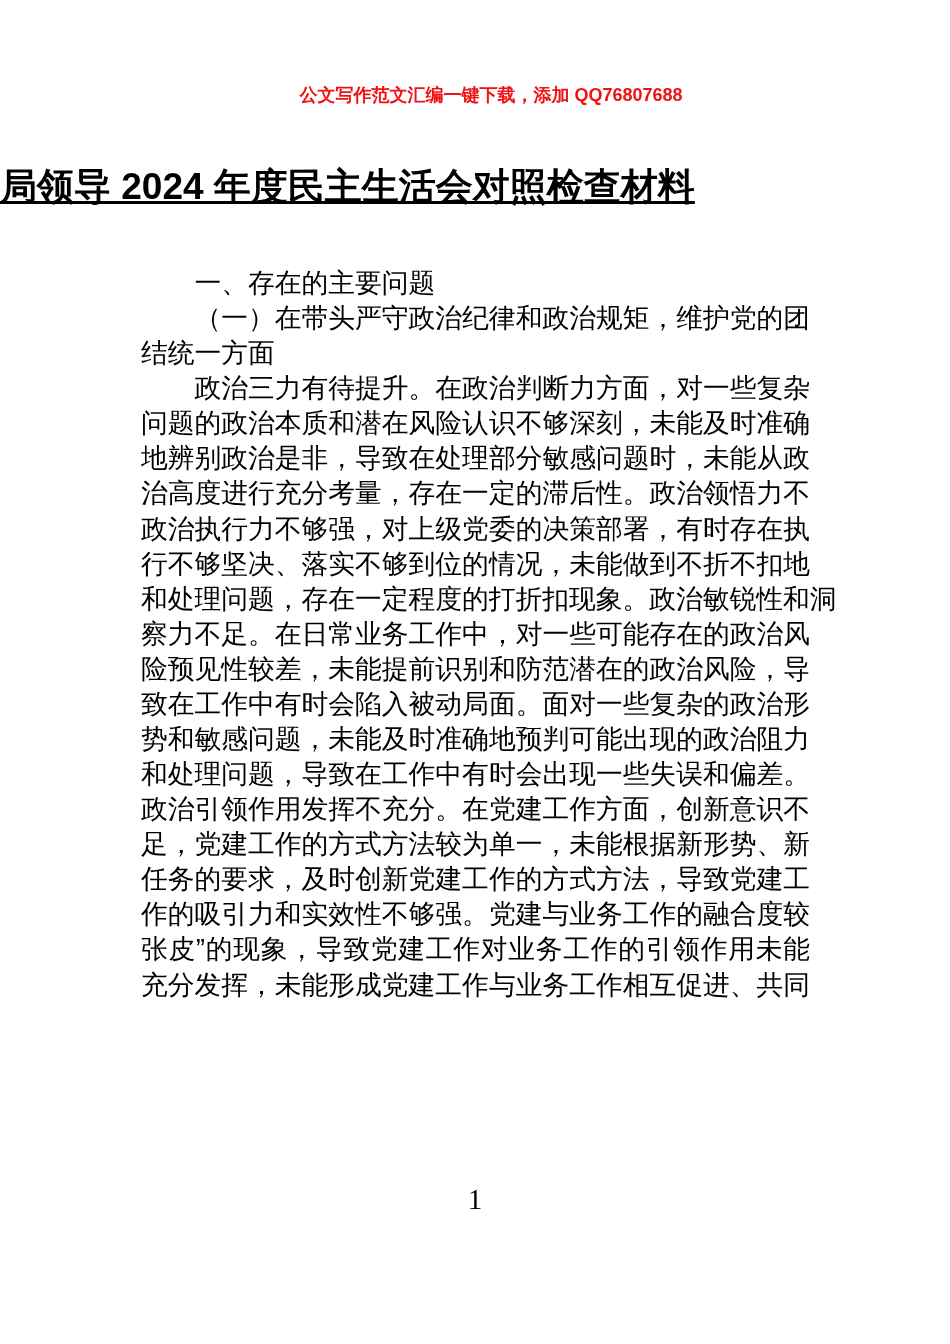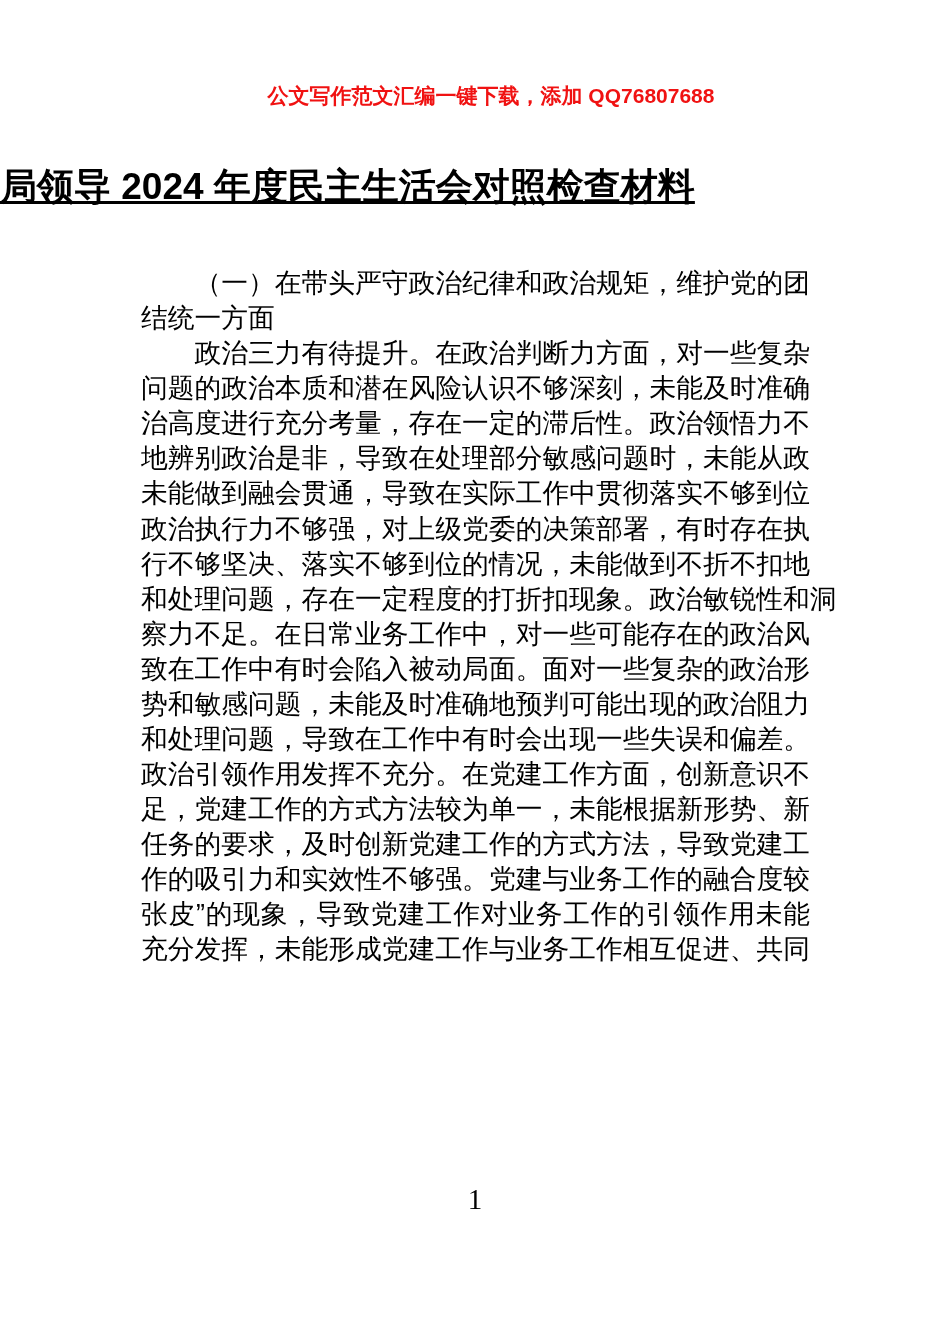--- a/index.html
+++ b/index.html
@@ -17,21 +17,21 @@
     overflow: hidden;
   }
   .note {
     position: absolute;
     top: 82px;
     left: 0;
     width: 100%;
     box-sizing: border-box;
     padding-left: 32px;
     text-align: center;
-    font-size: 21px;
+    font-size: 18px;
     line-height: 27px;
     font-weight: bold;
   }
   .title {
     position: absolute;
     top: 163px;
     left: 0;
     width: 100%;
     margin: 0;
     text-align: left;
@@ -72,31 +72,32 @@
 </style>
 </head>
 <body>
 
 <div class="page" style="background: rgb(255, 255, 255);">
   <div class="note" style="color: rgb(240, 18, 18);">公文写作范文汇编一键下载，添加 QQ76807688</div>
 
   <h1 class="title">局领导 2024 年度民主生活会对照检查材料</h1>
 
   <div class="body">
+      <div class="line indent">一、存在的主要问题</div>
       <div class="line indent just">（一）在带头严守政治纪律和政治规矩，维护党的团</div>
       <div class="line">结统一方面</div>
       <div class="line indent just">政治三力有待提升。在政治判断力方面，对一些复杂</div>
       <div class="line just">问题的政治本质和潜在风险认识不够深刻，未能及时准确</div>
+      <div class="line just">地辨别政治是非，导致在处理部分敏感问题时，未能从政</div>
       <div class="line just">治高度进行充分考量，存在一定的滞后性。政治领悟力不</div>
-      <div class="line just">地辨别政治是非，导致在处理部分敏感问题时，未能从政</div>
-      <div class="line just">未能做到融会贯通，导致在实际工作中贯彻落实不够到位</div>
       <div class="line just">政治执行力不够强，对上级党委的决策部署，有时存在执</div>
       <div class="line just">行不够坚决、落实不够到位的情况，未能做到不折不扣地</div>
       <div class="line just">和处理问题，存在一定程度的打折扣现象。政治敏锐性和洞</div>
       <div class="line just">察力不足。在日常业务工作中，对一些可能存在的政治风</div>
+      <div class="line just">险预见性较差，未能提前识别和防范潜在的政治风险，导</div>
       <div class="line just">致在工作中有时会陷入被动局面。面对一些复杂的政治形</div>
       <div class="line just">势和敏感问题，未能及时准确地预判可能出现的政治阻力</div>
       <div class="line just">和处理问题，导致在工作中有时会出现一些失误和偏差。</div>
       <div class="line just">政治引领作用发挥不充分。在党建工作方面，创新意识不</div>
       <div class="line just">足，党建工作的方式方法较为单一，未能根据新形势、新</div>
       <div class="line just">任务的要求，及时创新党建工作的方式方法，导致党建工</div>
       <div class="line just">作的吸引力和实效性不够强。党建与业务工作的融合度较</div>
       <div class="line just">张皮”的现象，导致党建工作对业务工作的引领作用未能</div>
       <div class="line just">充分发挥，未能形成党建工作与业务工作相互促进、共同</div>
     </div>

